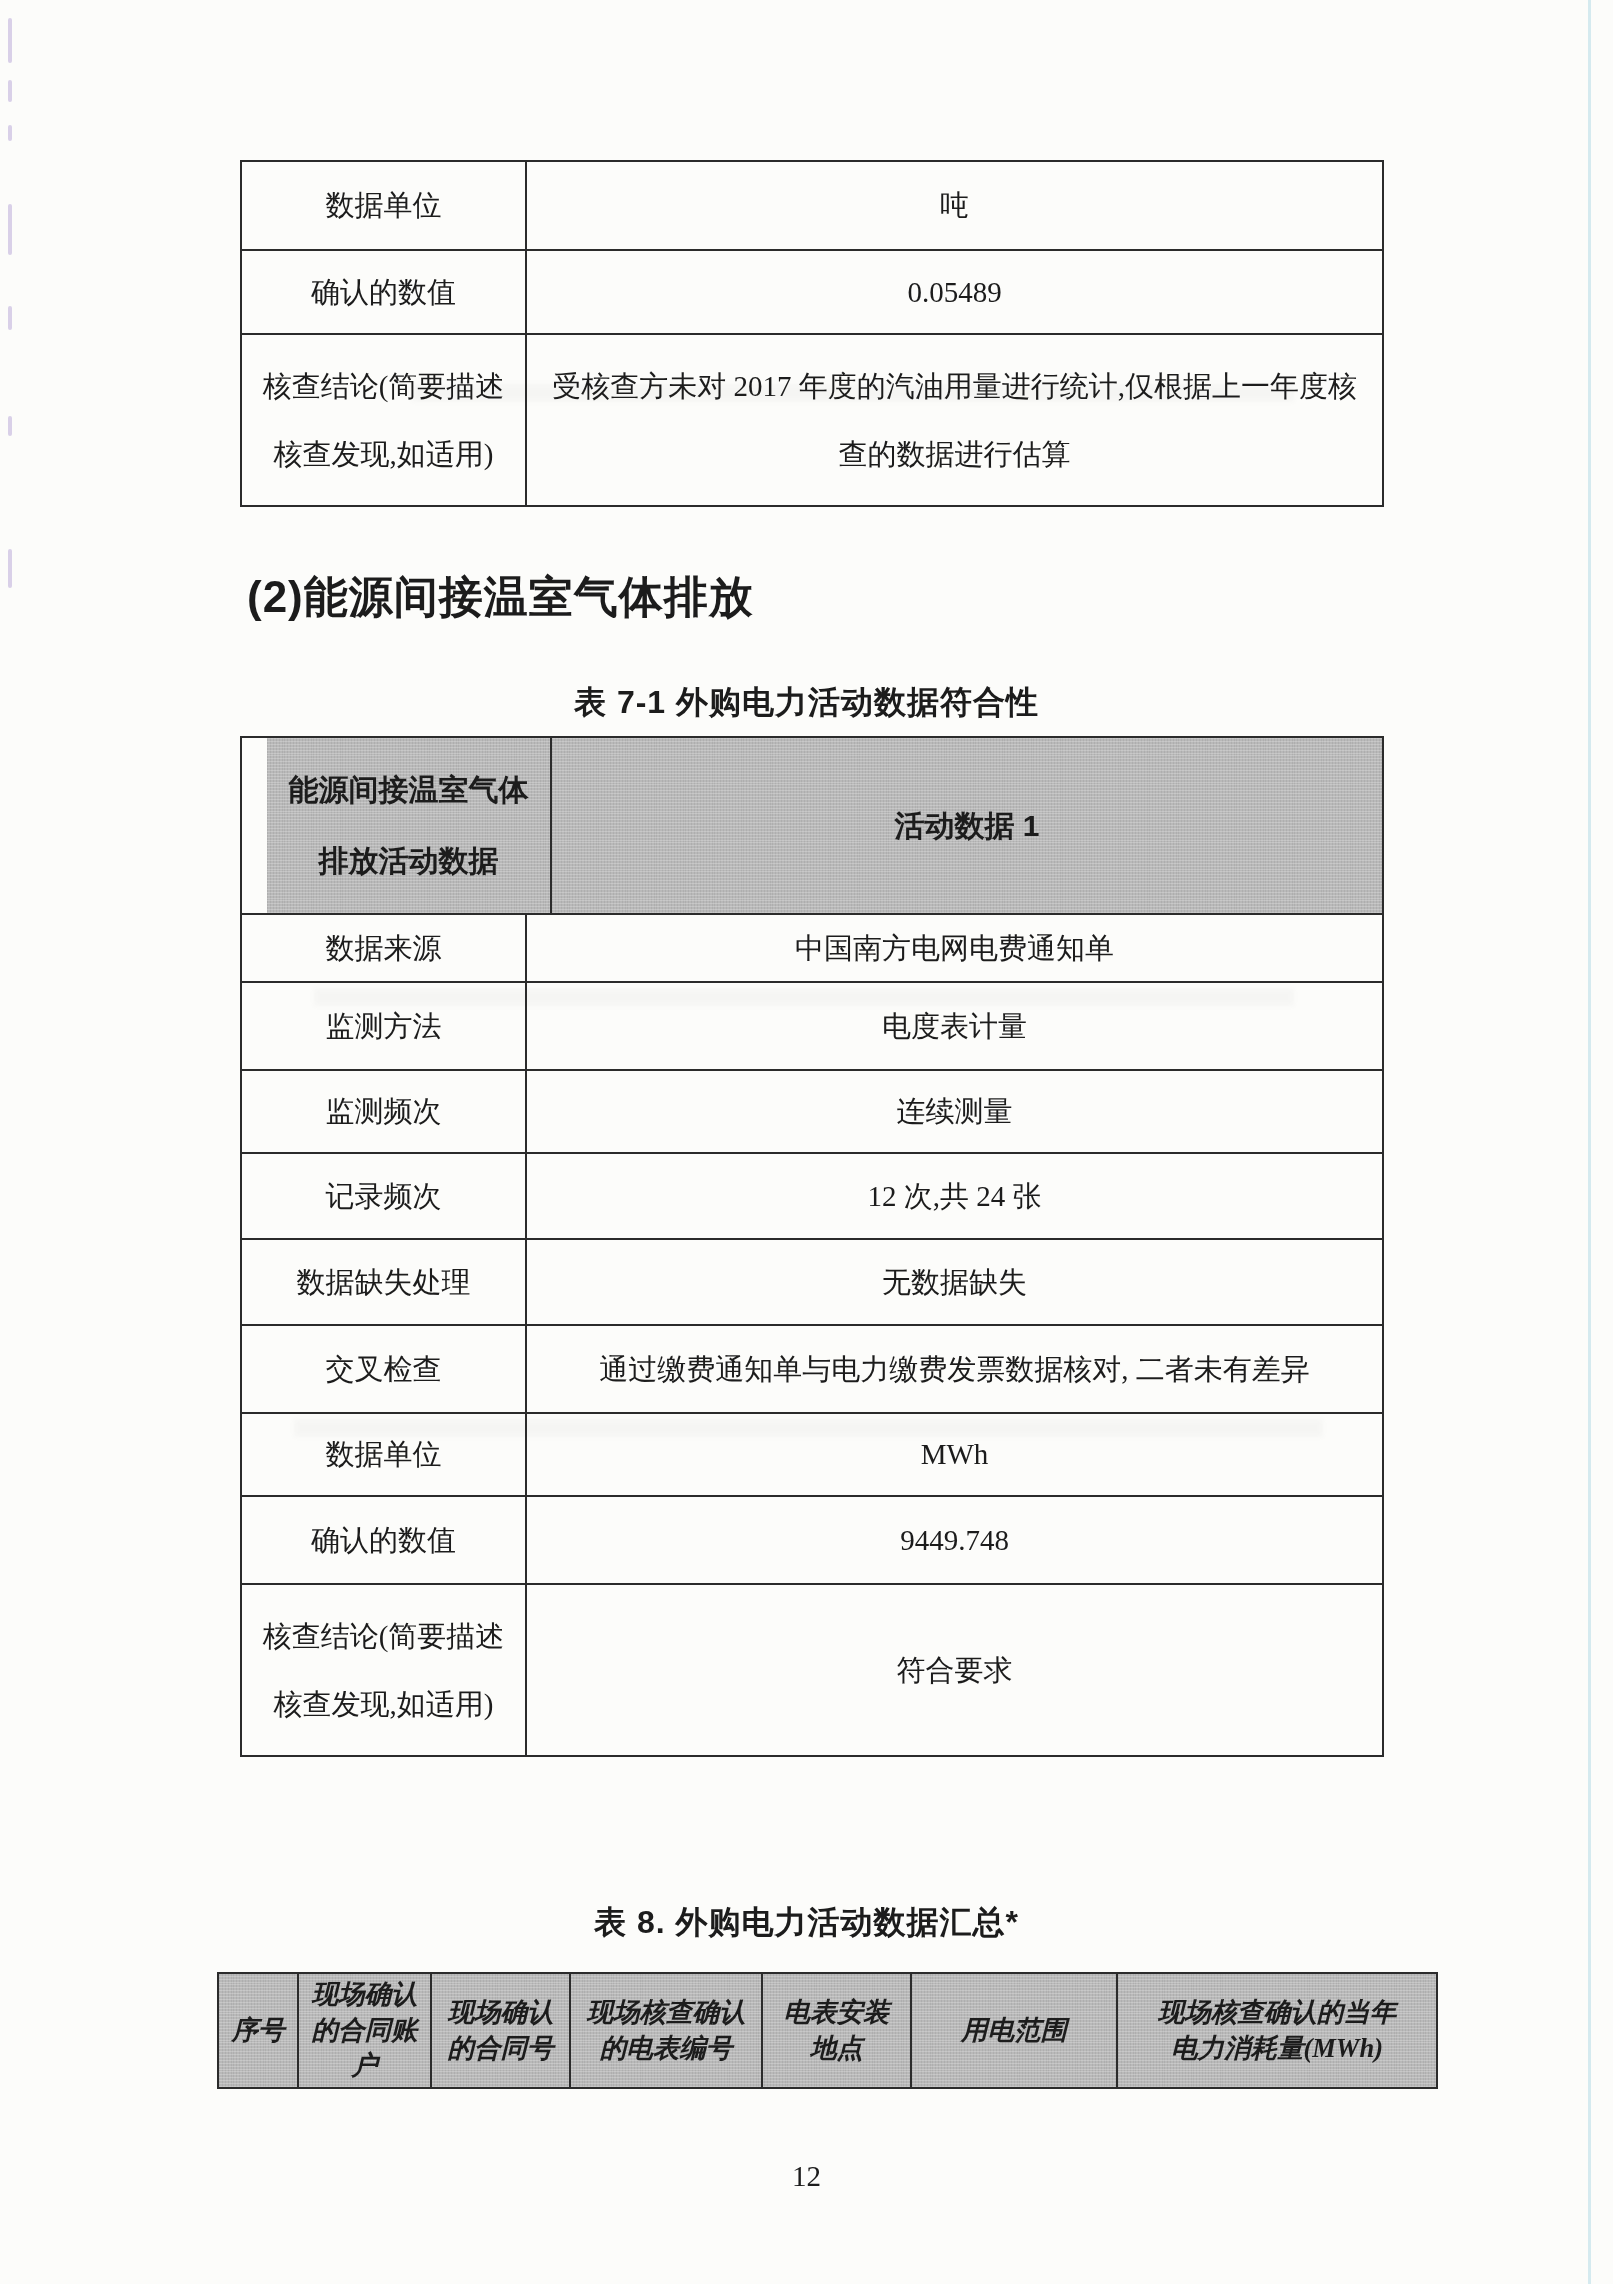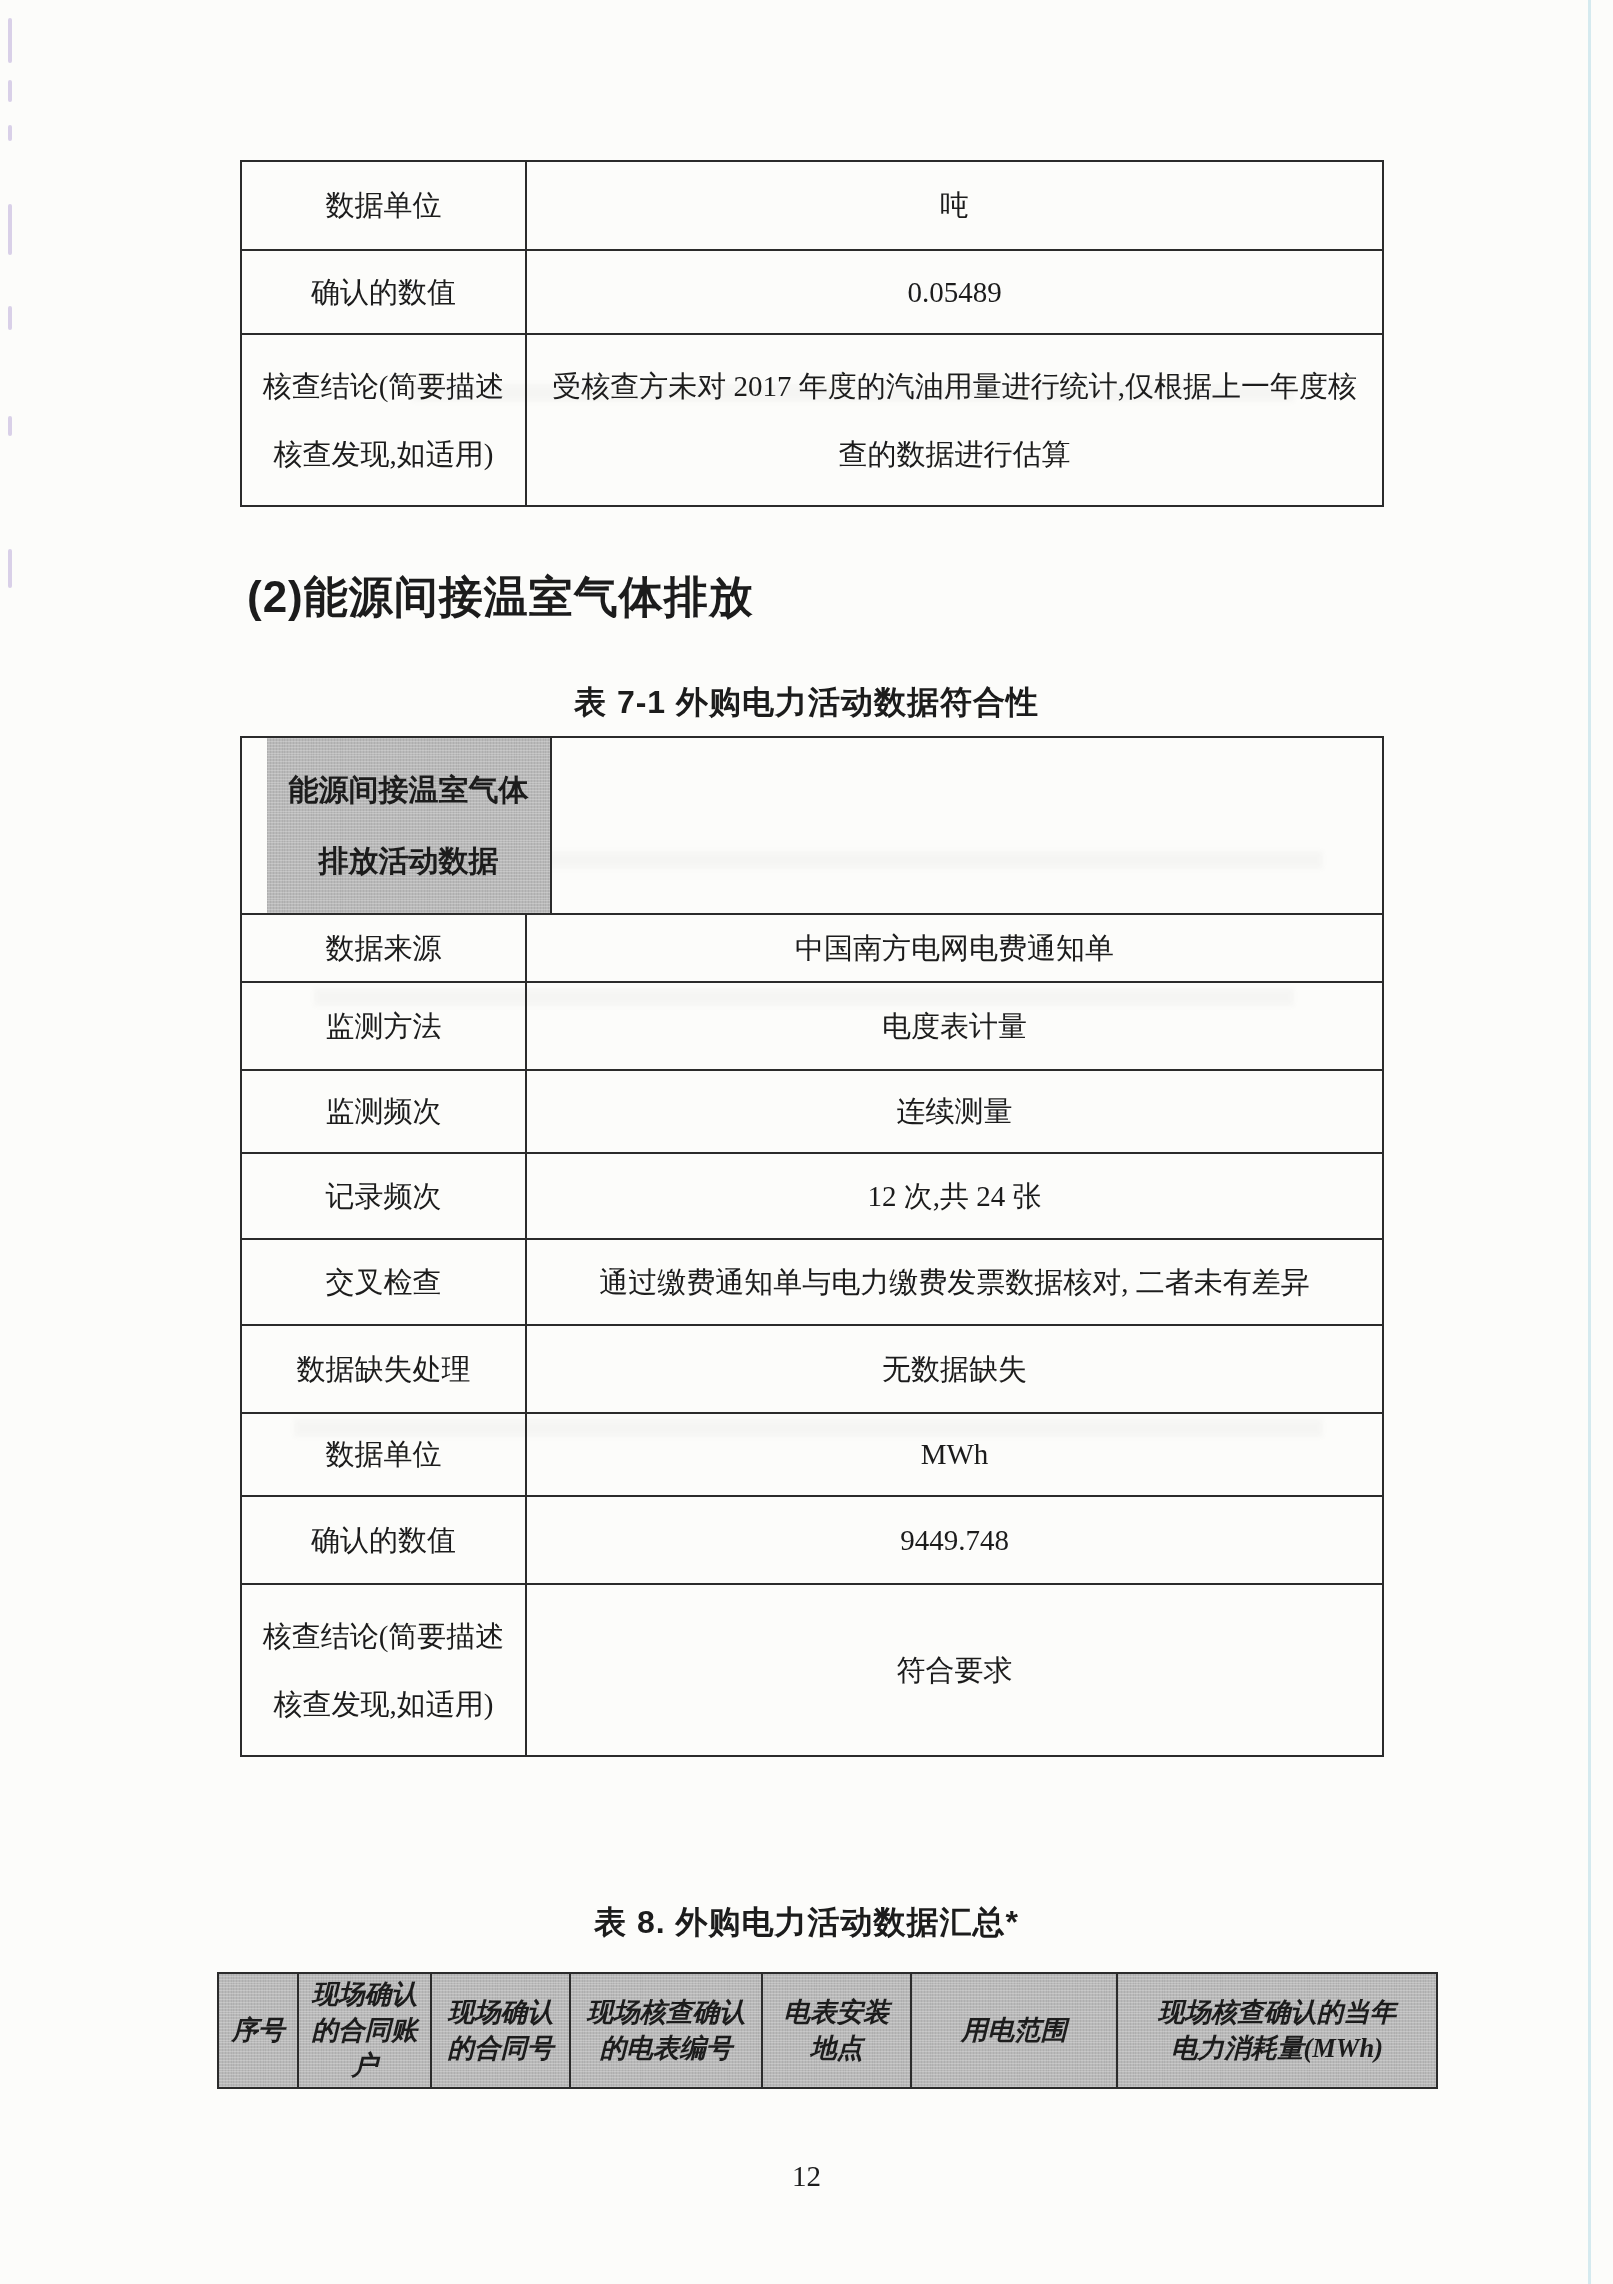--- a/index.html
+++ b/index.html
@@ -158,20 +158,23 @@
   <div class="heading">(2)能源间接温室气体排放</div>
 
   <div class="tbl-title" id="title7">表 7-1 外购电力活动数据符合性</div>
 
   <div class="tbl" id="tbl7">
     <div class="trow">
       <div class="lcell spread gray hdr">
         <span>能源间接温室气体</span>
         <span>排放活动数据</span>
       </div>
+      <div class="vcell gray hdr">
+        <span>活动数据 1</span>
+      </div>
     </div>
     <div class="trow">
       <div class="lcell">
         <span>数据来源</span>
       </div>
       <div class="vcell">
         <span>中国南方电网电费通知单</span>
       </div>
     </div>
     <div class="trow">
@@ -193,32 +196,32 @@
     <div class="trow">
       <div class="lcell">
         <span>记录频次</span>
       </div>
       <div class="vcell">
         <span>12 次,共 24 张</span>
       </div>
     </div>
     <div class="trow">
       <div class="lcell">
+        <span>数据缺失处理</span>
+      </div>
+      <div class="vcell">
+        <span>无数据缺失</span>
+      </div>
+    </div>
+    <div class="trow">
+      <div class="lcell">
         <span>交叉检查</span>
       </div>
       <div class="vcell">
         <span class="nowrap">通过缴费通知单与电力缴费发票数据核对, 二者未有差异</span>
-      </div>
-    </div>
-    <div class="trow">
-      <div class="lcell">
-        <span>数据缺失处理</span>
-      </div>
-      <div class="vcell">
-        <span>无数据缺失</span>
       </div>
     </div>
     <div class="trow">
       <div class="lcell">
         <span>数据单位</span>
       </div>
       <div class="vcell">
         <span>MWh</span>
       </div>
     </div>

